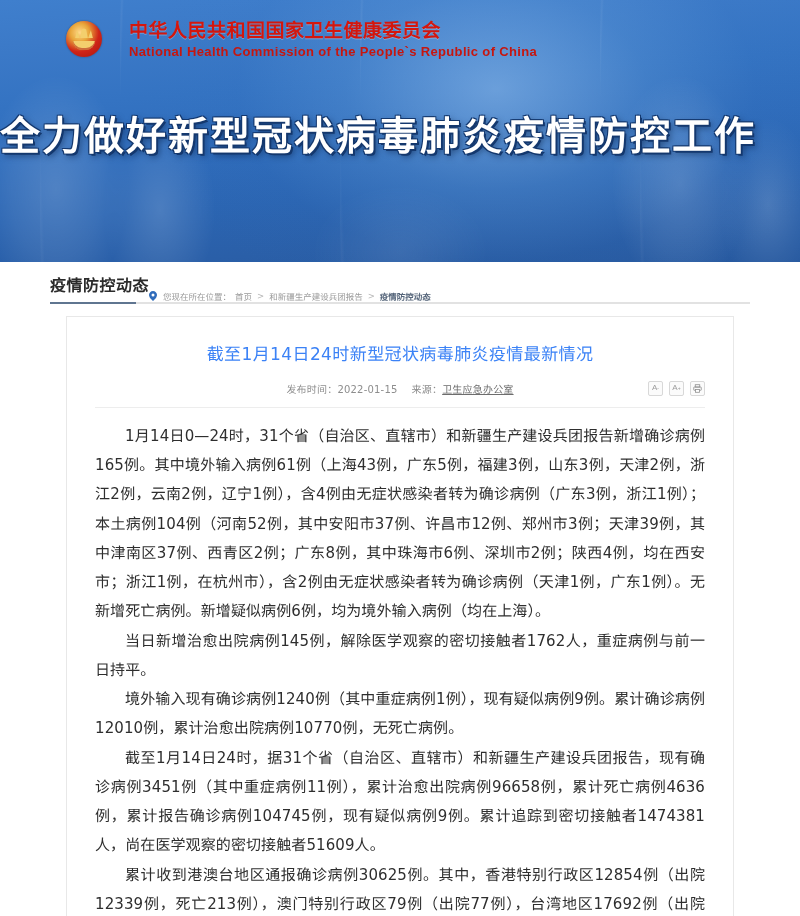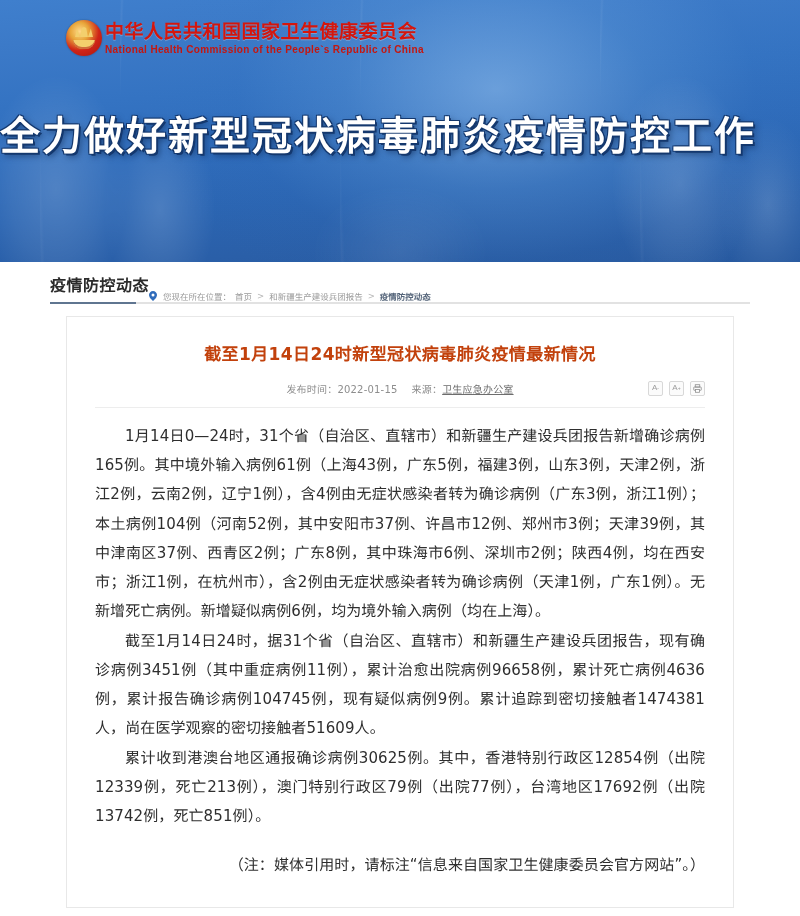--- a/index.html
+++ b/index.html
@@ -49,21 +49,21 @@
     background-size: 240px 100%, 300px 100%;
     background-repeat: repeat-x;
   }
 
   .logo-row {
     position: absolute;
     left: 66px;
     top: 20px;
     display: flex;
     align-items: center;
-    gap: 3px;
+    gap: 27px;
   }
   .emblem {
     width: 36px;
     height: 36px;
     border-radius: 50%;
     background: radial-gradient(circle at 38% 32%, #ffd98a 0%, #e8a63a 28%, #cf2418 58%, #a5150c 100%);
     box-shadow: 0 0 2px rgba(0,0,0,0.35);
     position: relative;
     flex: 0 0 auto;
   }
@@ -95,21 +95,21 @@
     font-size: 19px;
     font-weight: bold;
     color: #d4160d;
     letter-spacing: 0.5px;
     text-shadow: 0 1px 0 rgba(255,255,255,0.25);
     line-height: 1.1;
     white-space: nowrap;
   }
   .logo-text-en {
     font-family: "Liberation Sans", sans-serif;
-    font-size: 10px;
+    font-size: 13px;
     font-weight: bold;
     color: #c6160f;
     letter-spacing: 0.35px;
     margin-top: 3px;
     white-space: nowrap;
   }
 
   .banner-headline {
     position: absolute;
     left: 0;
@@ -201,22 +201,22 @@
     border: 1px solid #e8e8e8;
     box-sizing: border-box;
     min-height: 583px;
     padding: 20px 28px 26px 28px;
   }
 
   .article-title {
     text-align: center;
     font-family: "DejaVu Sans", "Liberation Sans", sans-serif;
     font-size: 17px;
-    font-weight: bold;
-    color: #c2410c;
+    font-weight: normal;
+    color: #3b82f6;
     letter-spacing: 0.4px;
     line-height: 1.4;
     margin: 6px 0 0 0;
   }
 
   .meta-row {
     position: relative;
     margin-top: 14px;
     height: 22px;
   }
@@ -358,19 +358,21 @@
             </svg>
           </span>
         </div>
       </div>
     </div>
 
     <div class="meta-rule"></div>
 
     <div class="article-body">
       <p>1月14日0—24时，31个省（自治区、直辖市）和新疆生产建设兵团报告新增确诊病例165例。其中境外输入病例61例（上海43例，广东5例，福建3例，山东3例，天津2例，浙江2例，云南2例，辽宁1例），含4例由无症状感染者转为确诊病例（广东3例，浙江1例）；本土病例104例（河南52例，其中安阳市37例、许昌市12例、郑州市3例；天津39例，其中津南区37例、西青区2例；广东8例，其中珠海市6例、深圳市2例；陕西4例，均在西安市；浙江1例，在杭州市），含2例由无症状感染者转为确诊病例（天津1例，广东1例）。无新增死亡病例。新增疑似病例6例，均为境外输入病例（均在上海）。</p>
+      <p>当日新增治愈出院病例145例，解除医学观察的密切接触者1762人，重症病例与前一日持平。</p>
+      <p>境外输入现有确诊病例1240例（其中重症病例1例），现有疑似病例9例。累计确诊病例12010例，累计治愈出院病例10770例，无死亡病例。</p>
       <p>截至1月14日24时，据31个省（自治区、直辖市）和新疆生产建设兵团报告，现有确诊病例3451例（其中重症病例11例），累计治愈出院病例96658例，累计死亡病例4636例，累计报告确诊病例104745例，现有疑似病例9例。累计追踪到密切接触者1474381人，尚在医学观察的密切接触者51609人。</p>
       <p>累计收到港澳台地区通报确诊病例30625例。其中，香港特别行政区12854例（出院12339例，死亡213例），澳门特别行政区79例（出院77例），台湾地区17692例（出院13742例，死亡851例）。</p>
       <p class="note-para">（注：媒体引用时，请标注“信息来自国家卫生健康委员会官方网站”。）</p>
     </div>
 
   </div>
 </div>
 
 </body></html>

